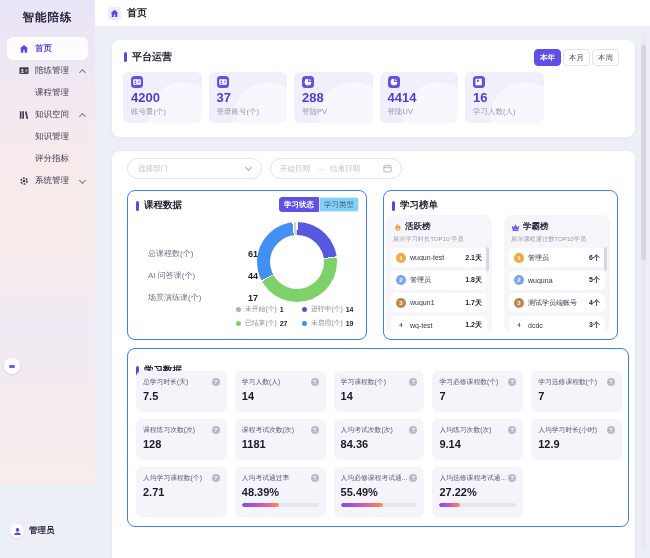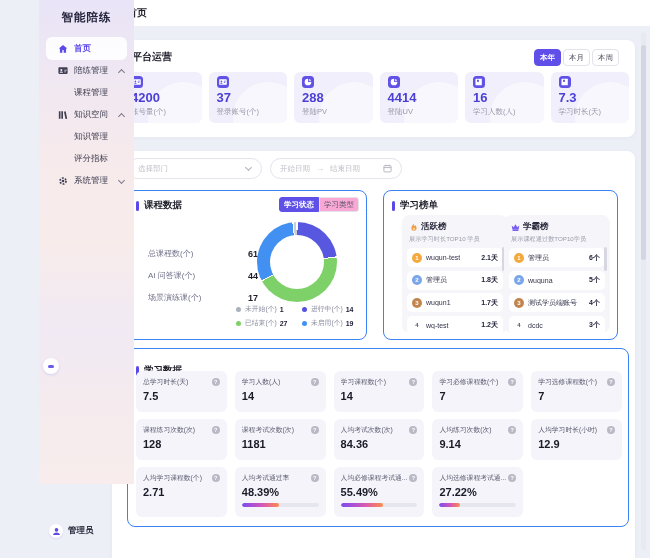--- a/index.html
+++ b/index.html
@@ -2,21 +2,21 @@
 <html><head>
 <meta charset="utf-8">
 <style>
   * { margin:0; padding:0; box-sizing:border-box; }
   html,body { background:#dfe2ec; }
   body { font-family:"Liberation Sans", sans-serif; }
   .page { position:relative; width:650px; height:558px; background:#edeff7; overflow:hidden; }
 
   
   .sidebar { position:absolute; left:0; top:0; width:95px; height:484px; z-index:3;
-    background:linear-gradient(180deg,#e9e4f7 0%,#efe7f2 15%,#f6eaec 32%,#f8eceb 50%,#f1eaf4 68%,#f5ebee 84%,#f8edec 100%);margin-left:39px; }
+    background:linear-gradient(180deg,#e9e4f7 0%,#efe7f2 15%,#f6eaec 32%,#f8eceb 50%,#f1eaf4 68%,#f5ebee 84%,#f8edec 100%); }
   .s-title { text-align:center; padding-top:10px; font-size:11.5px; font-weight:bold; color:#23233b; letter-spacing:1px; }
   .menu { margin-top:12px; }
   .menu-item { position:relative; display:flex; align-items:center; height:22px; padding-left:18px; cursor:pointer; }
   .mi-icon { width:11px; height:11px; color:#3f3f52; display:flex; align-items:center; justify-content:center; margin-right:6px; flex:0 0 11px; }
   .mi-label { font-size:8.5px; color:#3c3c4e; white-space:nowrap; }
   .menu-item.active { background:rgba(255,255,255,.85); margin:0 7px; padding-left:11px; border-radius:6px; height:23px; }
   .menu-item.active .mi-label { color:#5b49e8; font-weight:bold; }
   .menu-item.active .mi-icon { color:#5b49e8; }
   .menu-item.sub { padding-left:35px; }
   .chev { position:absolute; right:10px; width:5px; height:5px; border-left:1.3px solid #7a7a8c; border-bottom:1.3px solid #7a7a8c; }
@@ -68,21 +68,21 @@
   .ph { font-size:7.5px; color:#bfbfca; }
   .sel-chev { margin-left:auto; width:5px; height:5px; border-left:1.2px solid #b0b0bc; border-bottom:1.2px solid #b0b0bc; transform:rotate(-45deg); margin-top:-2px; }
   .date-box { position:absolute; left:158px; top:7px; width:132px; height:21px; border:1px solid #e3e3eb; border-radius:11px;
     display:flex; align-items:center; padding:0 9px; gap:6px; cursor:text; background:#fff; }
   .date-sep { font-size:8px; color:#c2c2cc; }
   .cal-icon { margin-left:auto; color:#b0b0bc; display:flex; }
 
   
   .course-card { left:15px; top:39px; width:240px; height:150px; }
   .mini-tabs { position:absolute; right:7px; top:6px; display:flex; }
-  .mini-tab { min-width:40px; height:15px; padding:0 4px; border:1px solid #e4e4ec; background:#f9a8d4; color:#55556a;
+  .mini-tab { min-width:40px; height:15px; padding:0 4px; border:1px solid #e4e4ec; background:#7dd3fc; color:#55556a;
     font-size:7.5px; display:flex; align-items:center; justify-content:center; cursor:pointer; }
   .mini-tab:first-child { border-radius:3px 0 0 3px; }
   .mini-tab:last-child { border-radius:0 3px 3px 0; }
   .mini-tab.active { background:#5f50e8; border-color:#5f50e8; color:#fff; font-weight:bold; }
   .sum-row { position:absolute; left:20px; width:110px; display:flex; justify-content:space-between; align-items:center; }
   .sum-label { font-size:8px; color:#70708a; }
   .sum-val { font-size:9px; font-weight:bold; color:#1d1d2c; }
   .donut { position:absolute; left:129px; top:31px; width:80px; height:80px; border-radius:50%; }
   .donut-hole { position:absolute; left:13px; top:13px; width:54px; height:54px; border-radius:50%; background:#ffffff; }
   .legend-item { position:absolute; display:flex; align-items:center; }
@@ -250,29 +250,20 @@
       </div>
       <div class="stat-tile">
         <span class="badge">
           <svg width="8" height="8" viewBox="0 0 10 10" fill="currentColor">
               <path d="M1.5.8h7v8.4h-7a.9.9 0 0 1-.9-.9V1.7a.9.9 0 0 1 .9-.9zm1 1.4v3l1.2-.8 1.2.8v-3z" fill-rule="evenodd"></path>
             </svg>
         </span>
         <div class="stat-val">16</div>
         <div class="stat-label">学习人数(人)</div>
       </div>
-      <div class="stat-tile">
-        <span class="badge">
-          <svg width="8" height="8" viewBox="0 0 10 10" fill="currentColor">
-              <path d="M1.5.8h7v8.4h-7a.9.9 0 0 1-.9-.9V1.7a.9.9 0 0 1 .9-.9zm1 1.4v3l1.2-.8 1.2.8v-3z" fill-rule="evenodd"></path>
-            </svg>
-        </span>
-        <div class="stat-val">7.3</div>
-        <div class="stat-label">学习时长(天)</div>
-      </div>
     </div>
   </div>
 
   <div class="card card2">
 
     <div class="sel-box">
       <span class="ph">选择部门</span>
       <span class="sel-chev"></span>
     </div>
     <div class="date-box">
@@ -337,21 +328,21 @@
         <span class="lg-val">19</span>
       </div>
     </div>
 
     <div class="inner-card rank-card">
       <div class="sec-title" style="left:8px; top:8px;">
         <span class="sec-bar"></span>
         <span class="sec-text" style="font-size:9.5px;">学习榜单</span>
       </div>
 
-      <div class="board" style="left:18px;">
+      <div class="board" style="left:2px;">
         <div class="board-head">
           <span class="b-icon">
             <svg width="9" height="9" viewBox="0 0 10 10">
                 <path d="M5.2.4C5.3 2 2.6 2.9 2.6 5.6a2.9 2.9 0 0 0 5.8 0C8.4 4 7.4 3.3 6.9 2.2c-.3.9-.9 1.2-1.2 1C5.3 2.9 5.6 1.6 5.2.4z" fill="#f59b3f"></path>
                 <circle cx="5.5" cy="6.5" r="1.3" fill="#ffd9a0"></circle>
               </svg>
           </span>
           <span class="b-title">活跃榜</span>
         </div>
         <div class="b-sub">展示学习时长TOP10 学员</div>

